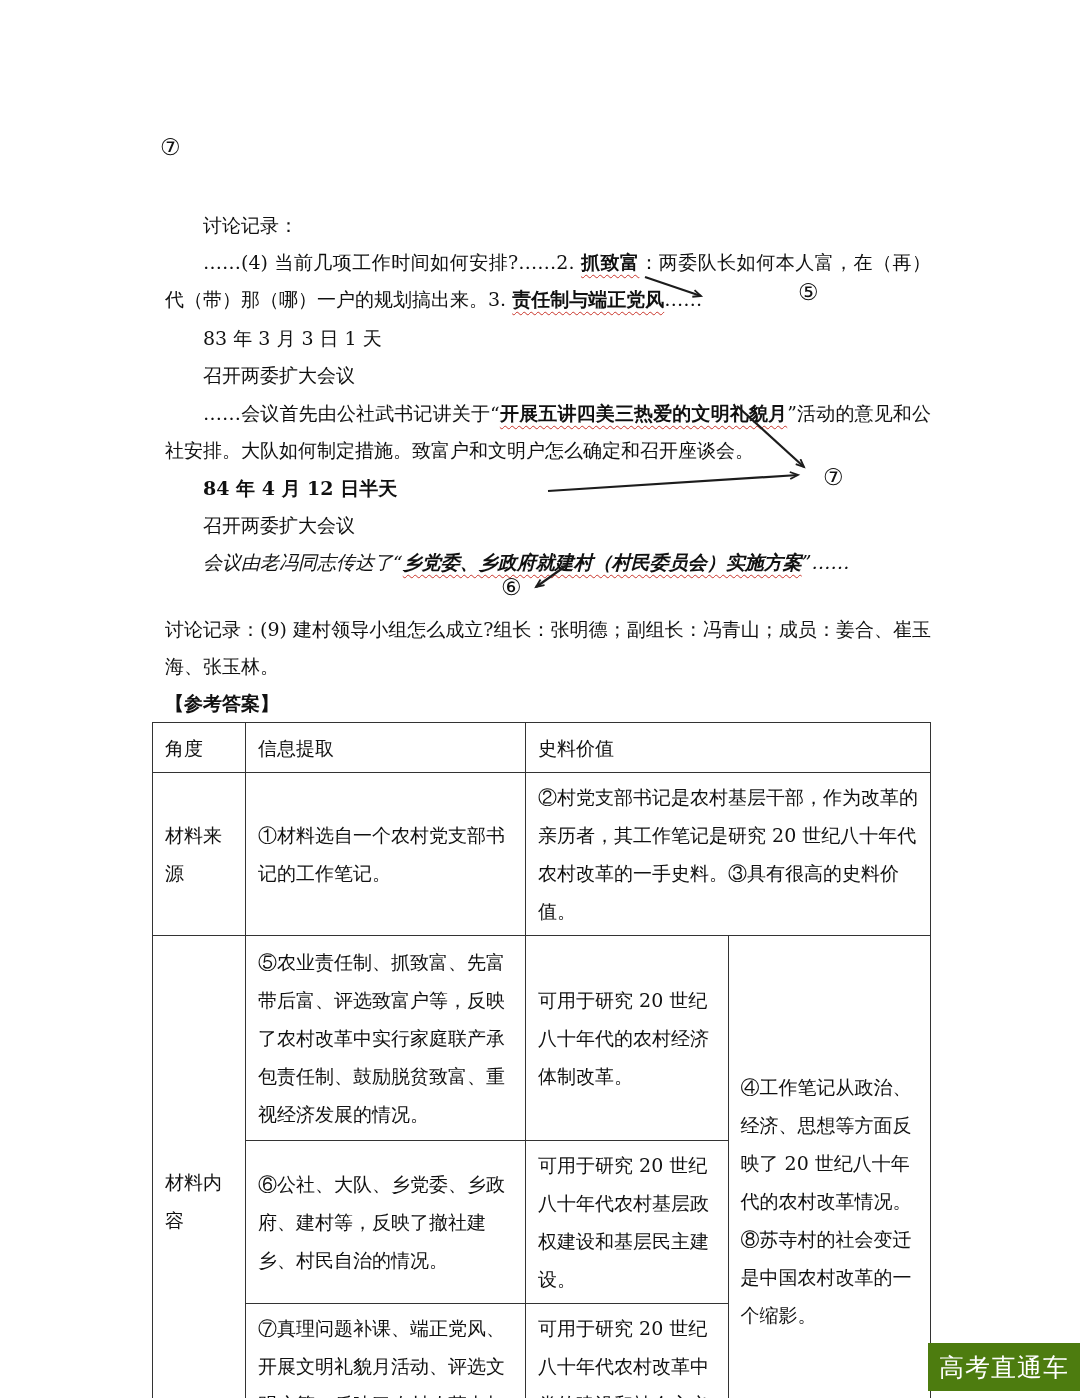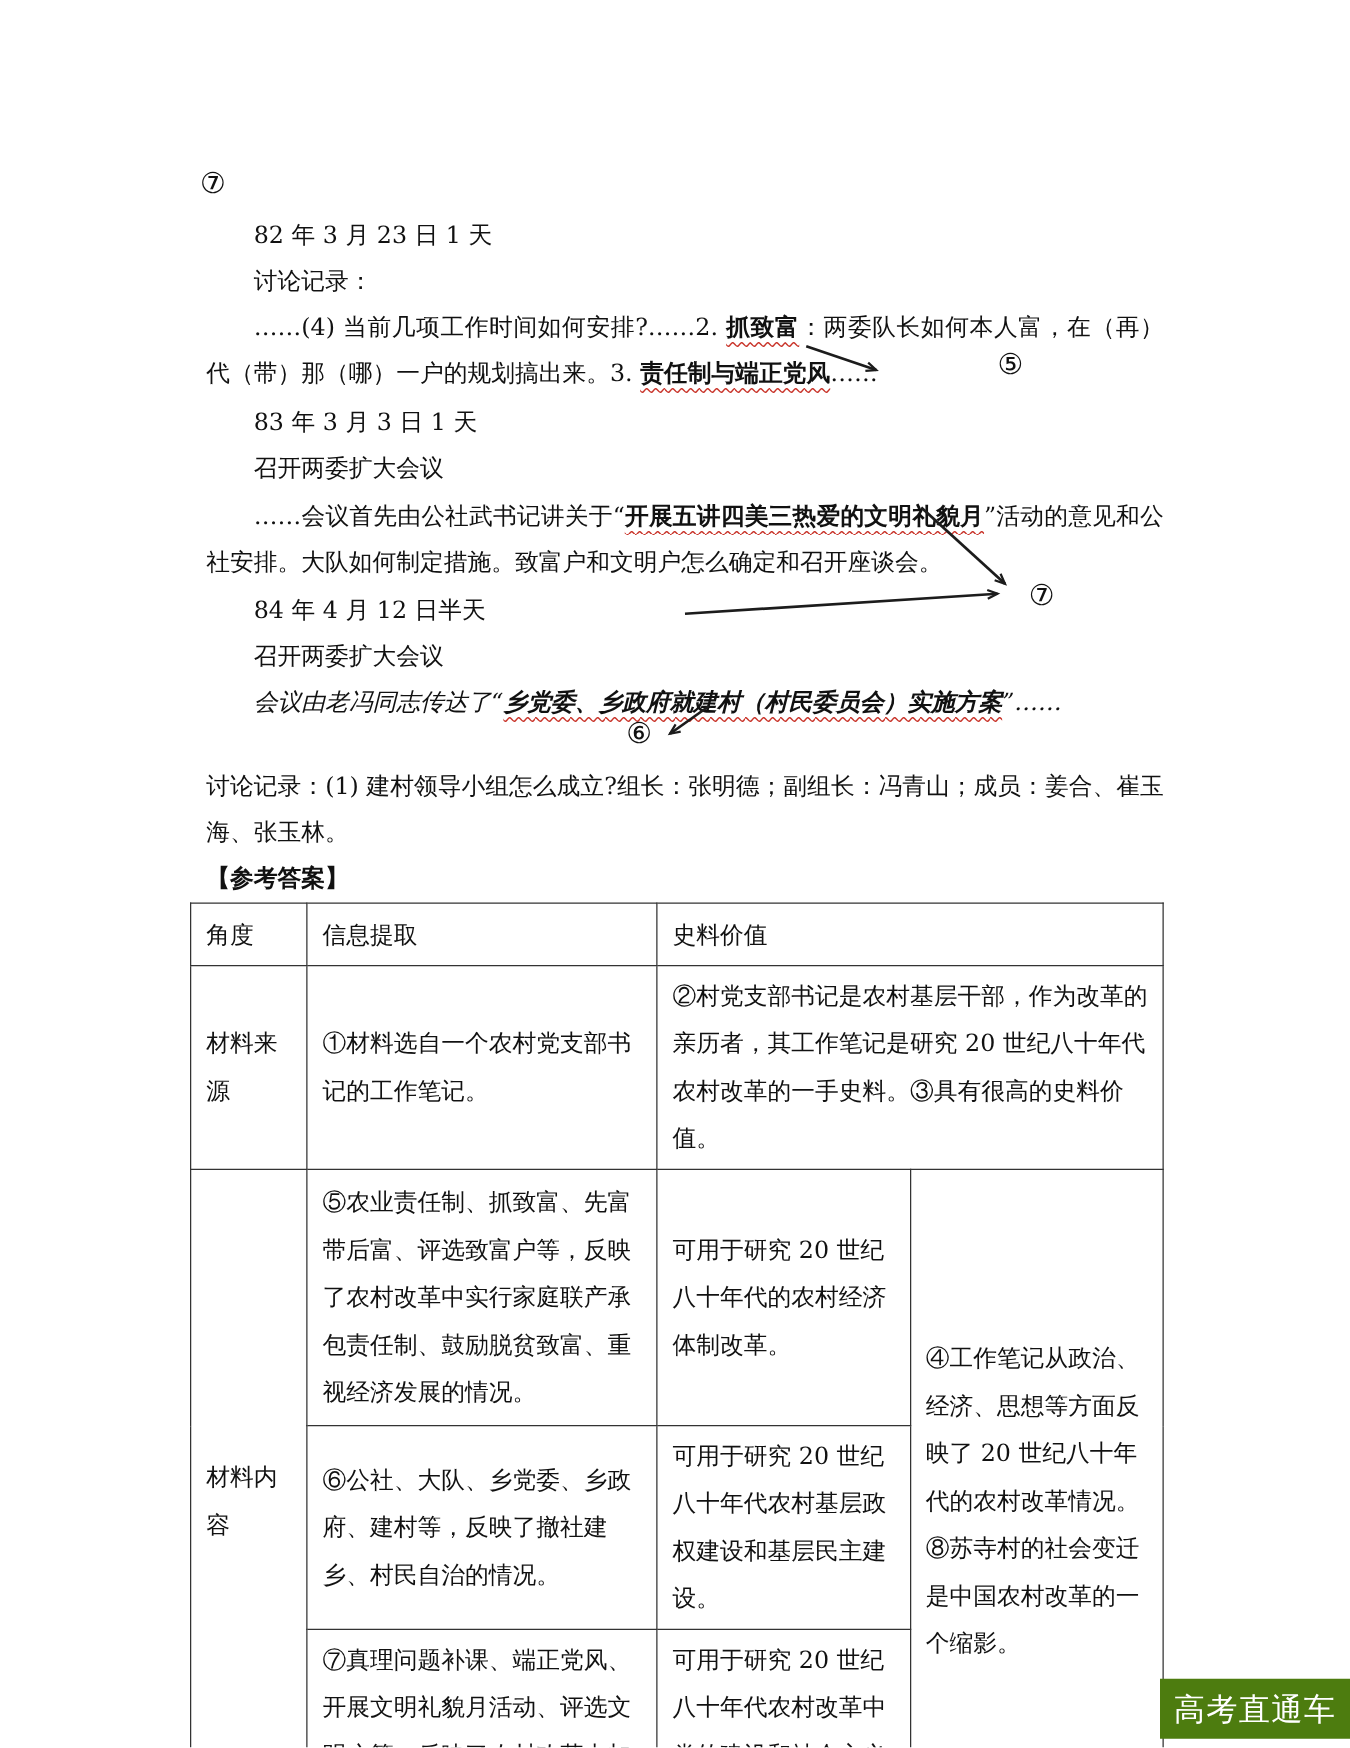--- a/index.html
+++ b/index.html
@@ -57,41 +57,40 @@
     font-family:"DejaVu Sans","Liberation Sans",sans-serif;
   }
 </style>
 </head>
 <body>
 
 <div class="page">
 
   <div class="t cnum" style="left:160px; top:136px;">⑦</div>
 
-  <div class="t" style="left:203px; top:170px;">82 年 3 月 23 日 1 天</div>
   <div class="t" style="left:203px; top:207px;">讨论记录：</div>
 
   <div class="t para indent" style="left:165px; top:244px;"><span>……(4) 当前几项工作时间如何安排?……2. </span><span class="mark">抓致富</span><span>：两委队长如何本人富，在（再）代（带）那（哪）一户的规划搞出来。3. </span><span class="mark">责任制与端正党风</span><span>……</span></div>
 
   <div class="t cnum" style="left:798px; top:281px;">⑤</div>
 
   <div class="t" style="left:203px; top:320px;">83 年 3 月 3 日 1 天</div>
   <div class="t" style="left:203px; top:357px;">召开两委扩大会议</div>
 
   <div class="t para indent" style="left:165px; top:395px;"><span>……会议首先由公社武书记讲关于“</span><span class="mark">开展五讲四美三热爱的文明礼貌月</span><span>”活动的意见和公社安排。大队如何制定措施。致富户和文明户怎么确定和召开座谈会。</span></div>
 
-  <div class="t" style="left:203px; top:470px;">84 年 4 月 12 日半天</div>
+  <div class="t" style="left:203px; top:470px;font-weight:bold;">84 年 4 月 12 日半天</div>
   <div class="t cnum" style="left:823px; top:466px;">⑦</div>
   <div class="t" style="left:203px; top:507px;">召开两委扩大会议</div>
 
   <div class="t para indent" style="left:165px; top:544px;font-style:italic;"><span>会议由老冯同志传达了“</span><span class="mark">乡党委、乡政府就建村（村民委员会）实施方案</span><span>”……</span></div>
 
   <div class="t cnum" style="left:501px; top:576px;">⑥</div>
 
-  <div class="t para" style="left:165px; top:611px;">讨论记录：(1) 建村领导小组怎么成立?组长：张明德；副组长：冯青山；成员：姜合、崔玉海、张玉林。</div>
+  <div class="t para" style="left:165px; top:611px;">讨论记录：(9) 建村领导小组怎么成立?组长：张明德；副组长：冯青山；成员：姜合、崔玉海、张玉林。</div>
 
   <div class="t heading" style="left:165px; top:685px;">【参考答案】</div>
 
   <svg class="arrows" viewBox="0 0 1080 1398" xmlns="http://www.w3.org/2000/svg">
     <defs>
       <marker id="ah" markerWidth="12" markerHeight="12" refX="9" refY="4.5" orient="auto" markerUnits="userSpaceOnUse">
         <path d="M1,1 L9,4.5 L1,8" fill="none" stroke="#1c1c1c" stroke-width="1.8"></path>
       </marker>
     </defs>
     <line x1="645" y1="277" x2="701" y2="296" stroke="#1c1c1c" stroke-width="2.2" marker-end="url(#ah)"></line>

